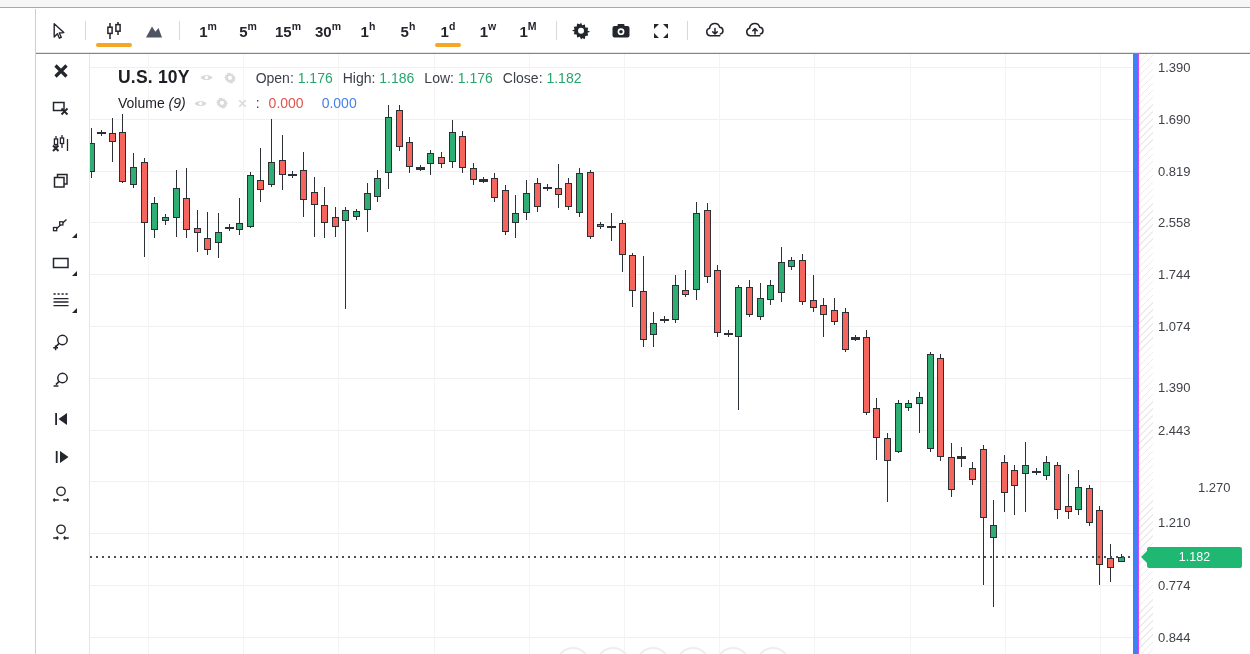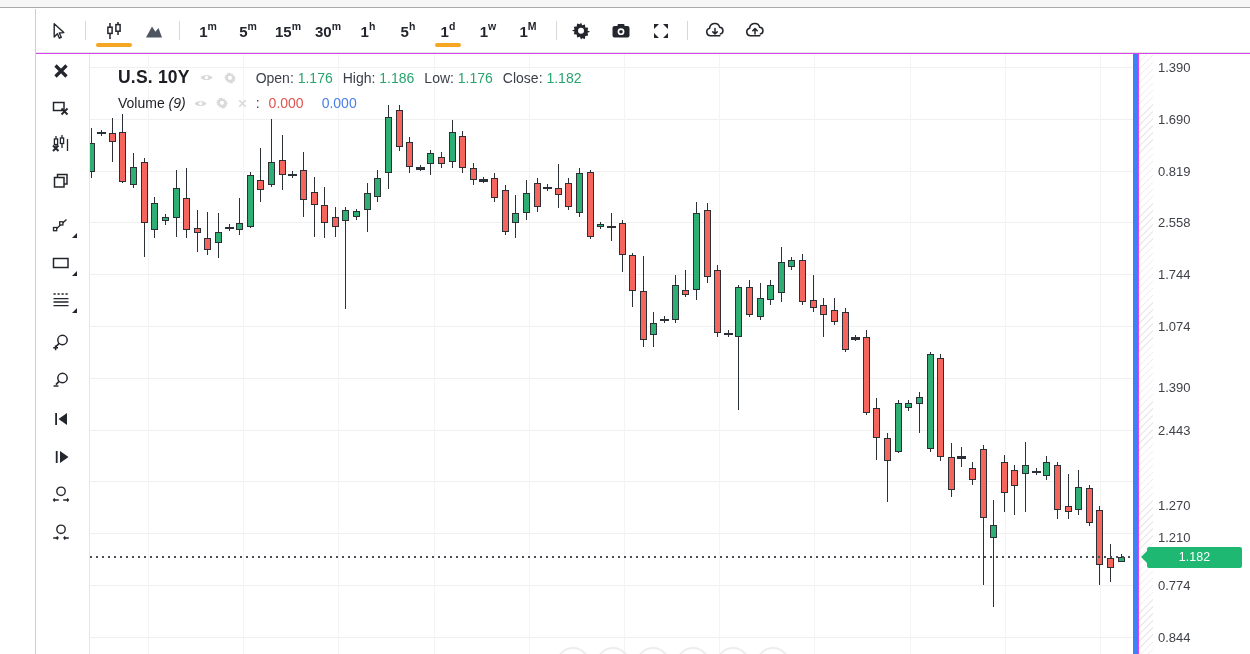--- a/index.html
+++ b/index.html
@@ -573,22 +573,22 @@
       <div class="hatch"></div>
       <div id="axis-labels">
           <div class="alabel" style="top: 5.9px;">1.390</div>
           <div class="alabel" style="top: 57.7px;">1.690</div>
           <div class="alabel" style="top: 109.5px;">0.819</div>
           <div class="alabel" style="top: 161.3px;">2.558</div>
           <div class="alabel" style="top: 213.1px;">1.744</div>
           <div class="alabel" style="top: 264.9px;">1.074</div>
           <div class="alabel" style="top: 326px;">1.390</div>
           <div class="alabel" style="top: 368.5px;">2.443</div>
-          <div class="alabel" style="top: 444px;">1.270</div>
-          <div class="alabel" style="top: 476px;">1.210</div>
+          <div class="alabel" style="top: 426px; margin-left: 40px;">1.270</div>
+          <div class="alabel" style="top: 461px;">1.210</div>
           <div class="alabel" style="top: 523.9px;">0.774</div>
           <div class="alabel" style="top: 575.7px;">0.844</div>
         </div>
       <div class="badge" id="badge" style="top: 492.8px; background: rgb(31, 184, 115);">
         <span>1.182</span>
       </div>
     </div>
 
     <div id="pager">
         <div class="dot" style="left: 520px; top: 593px;"></div>

